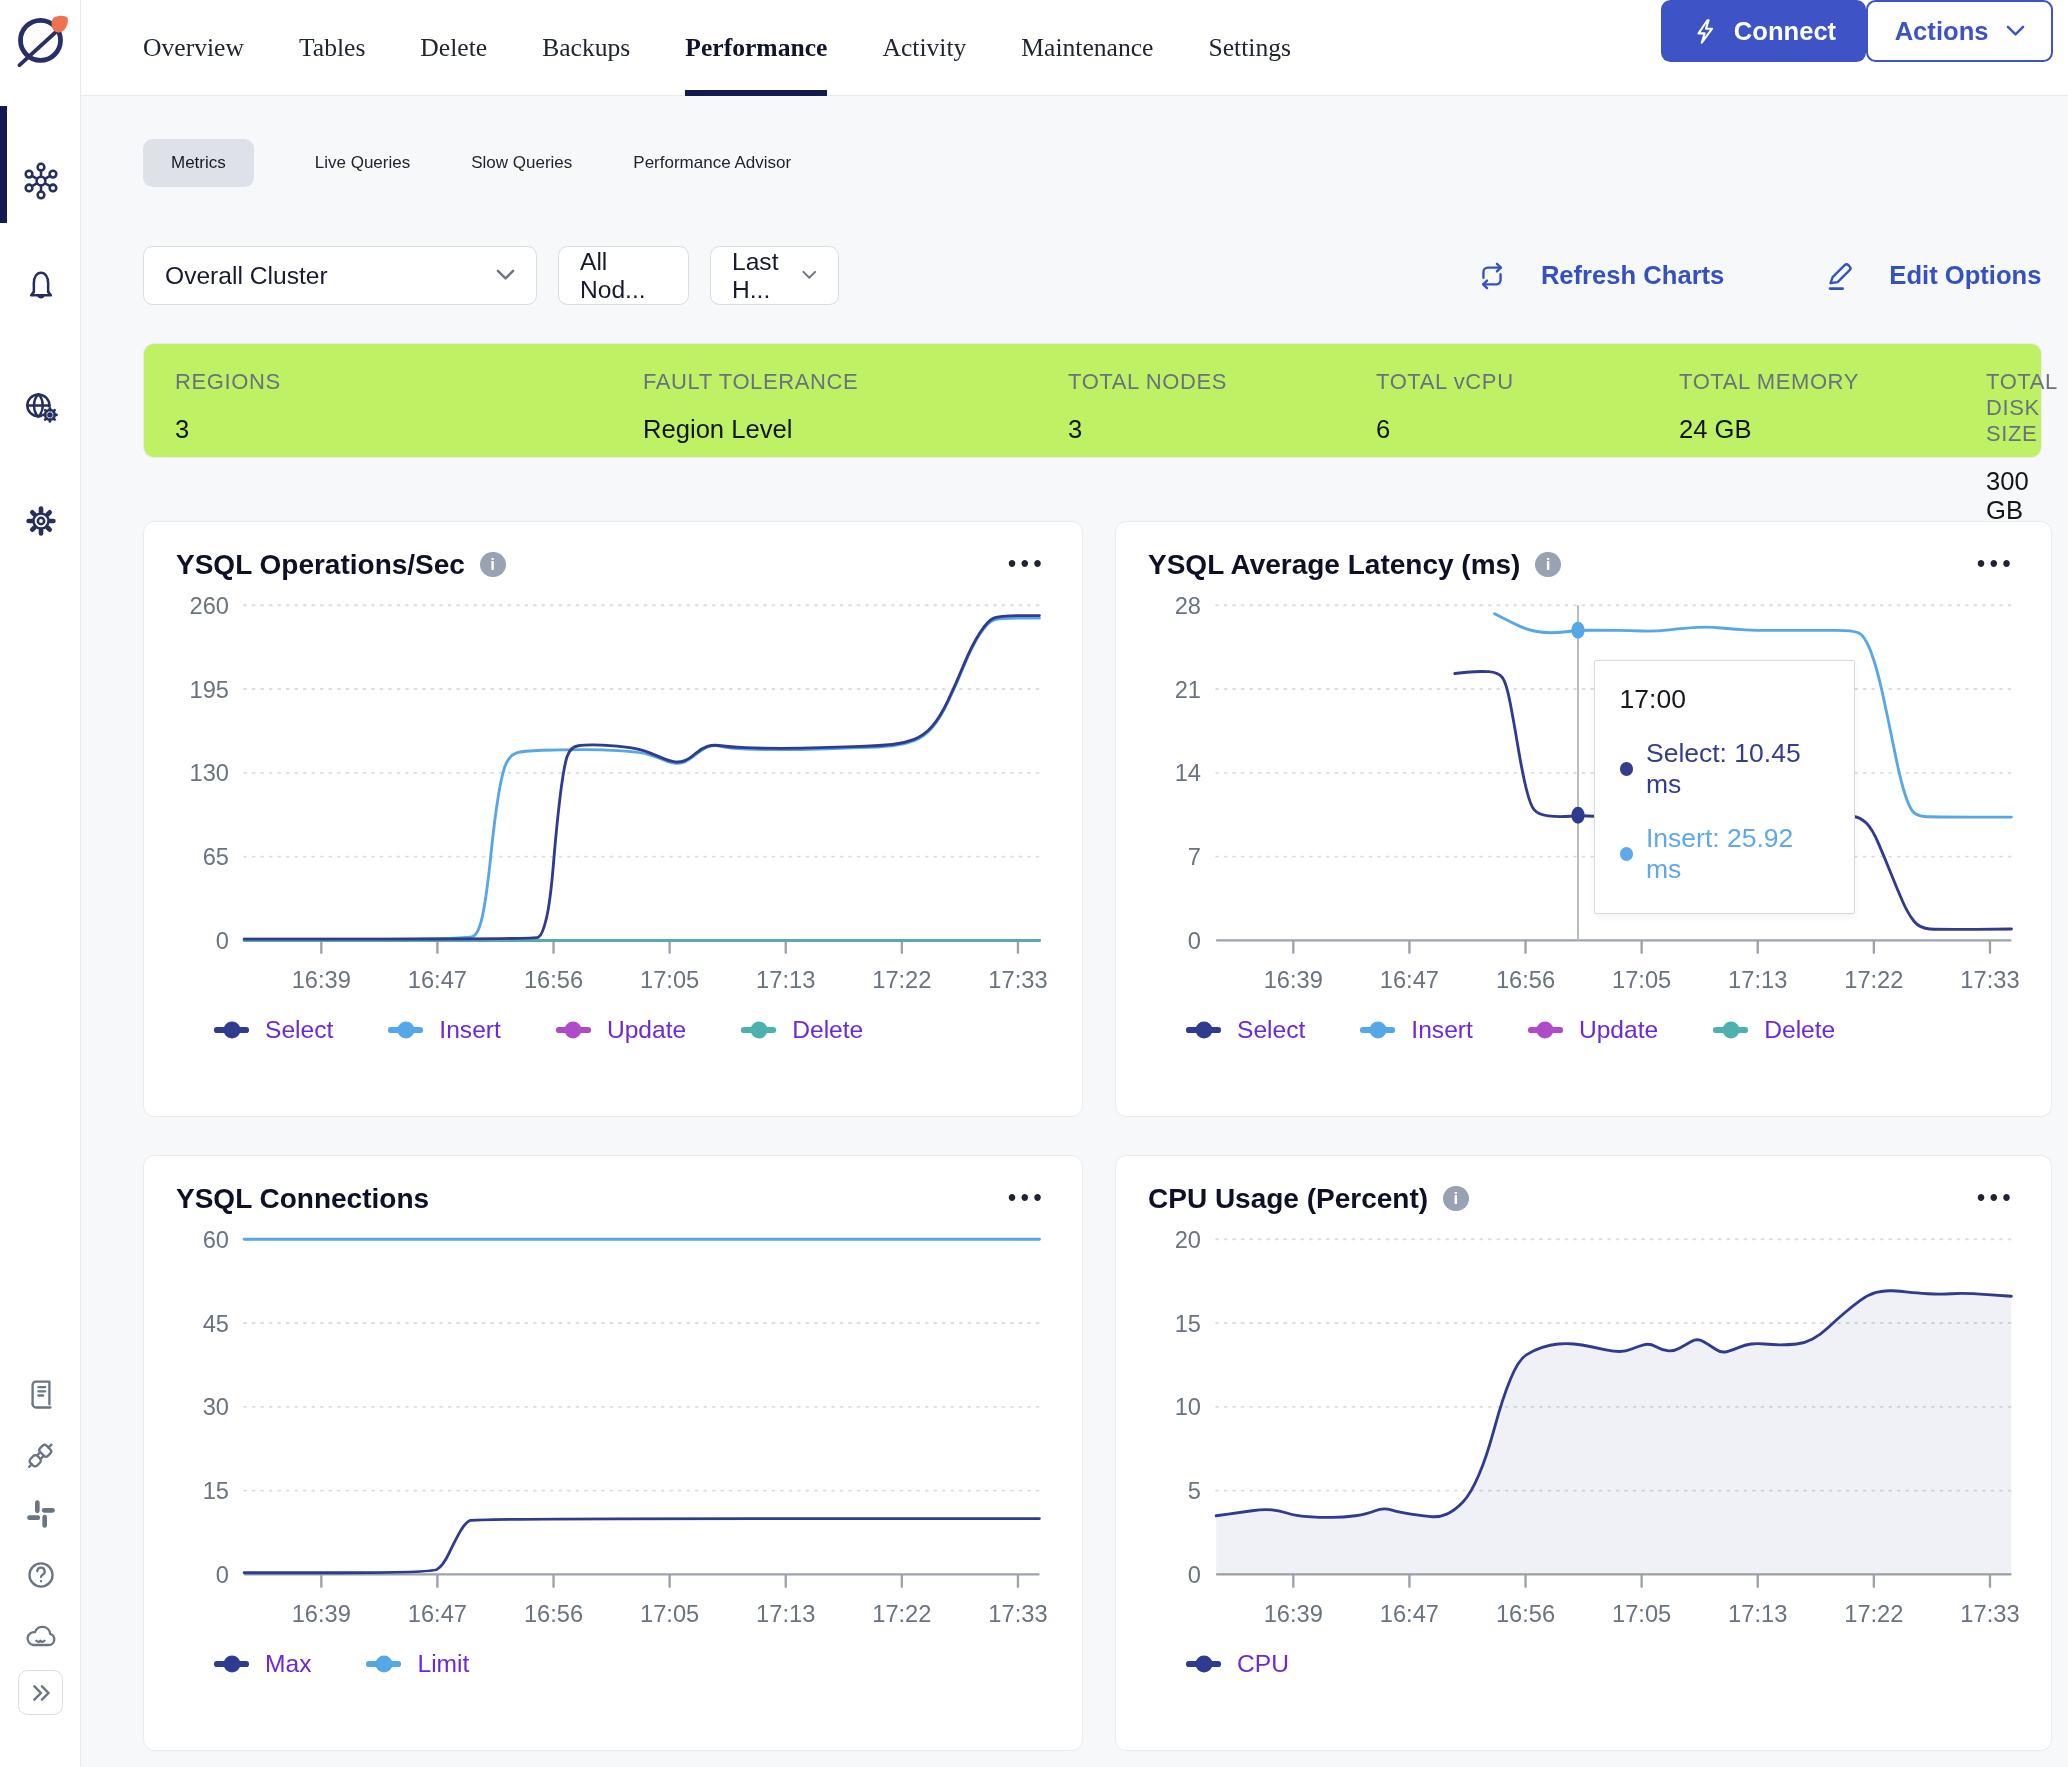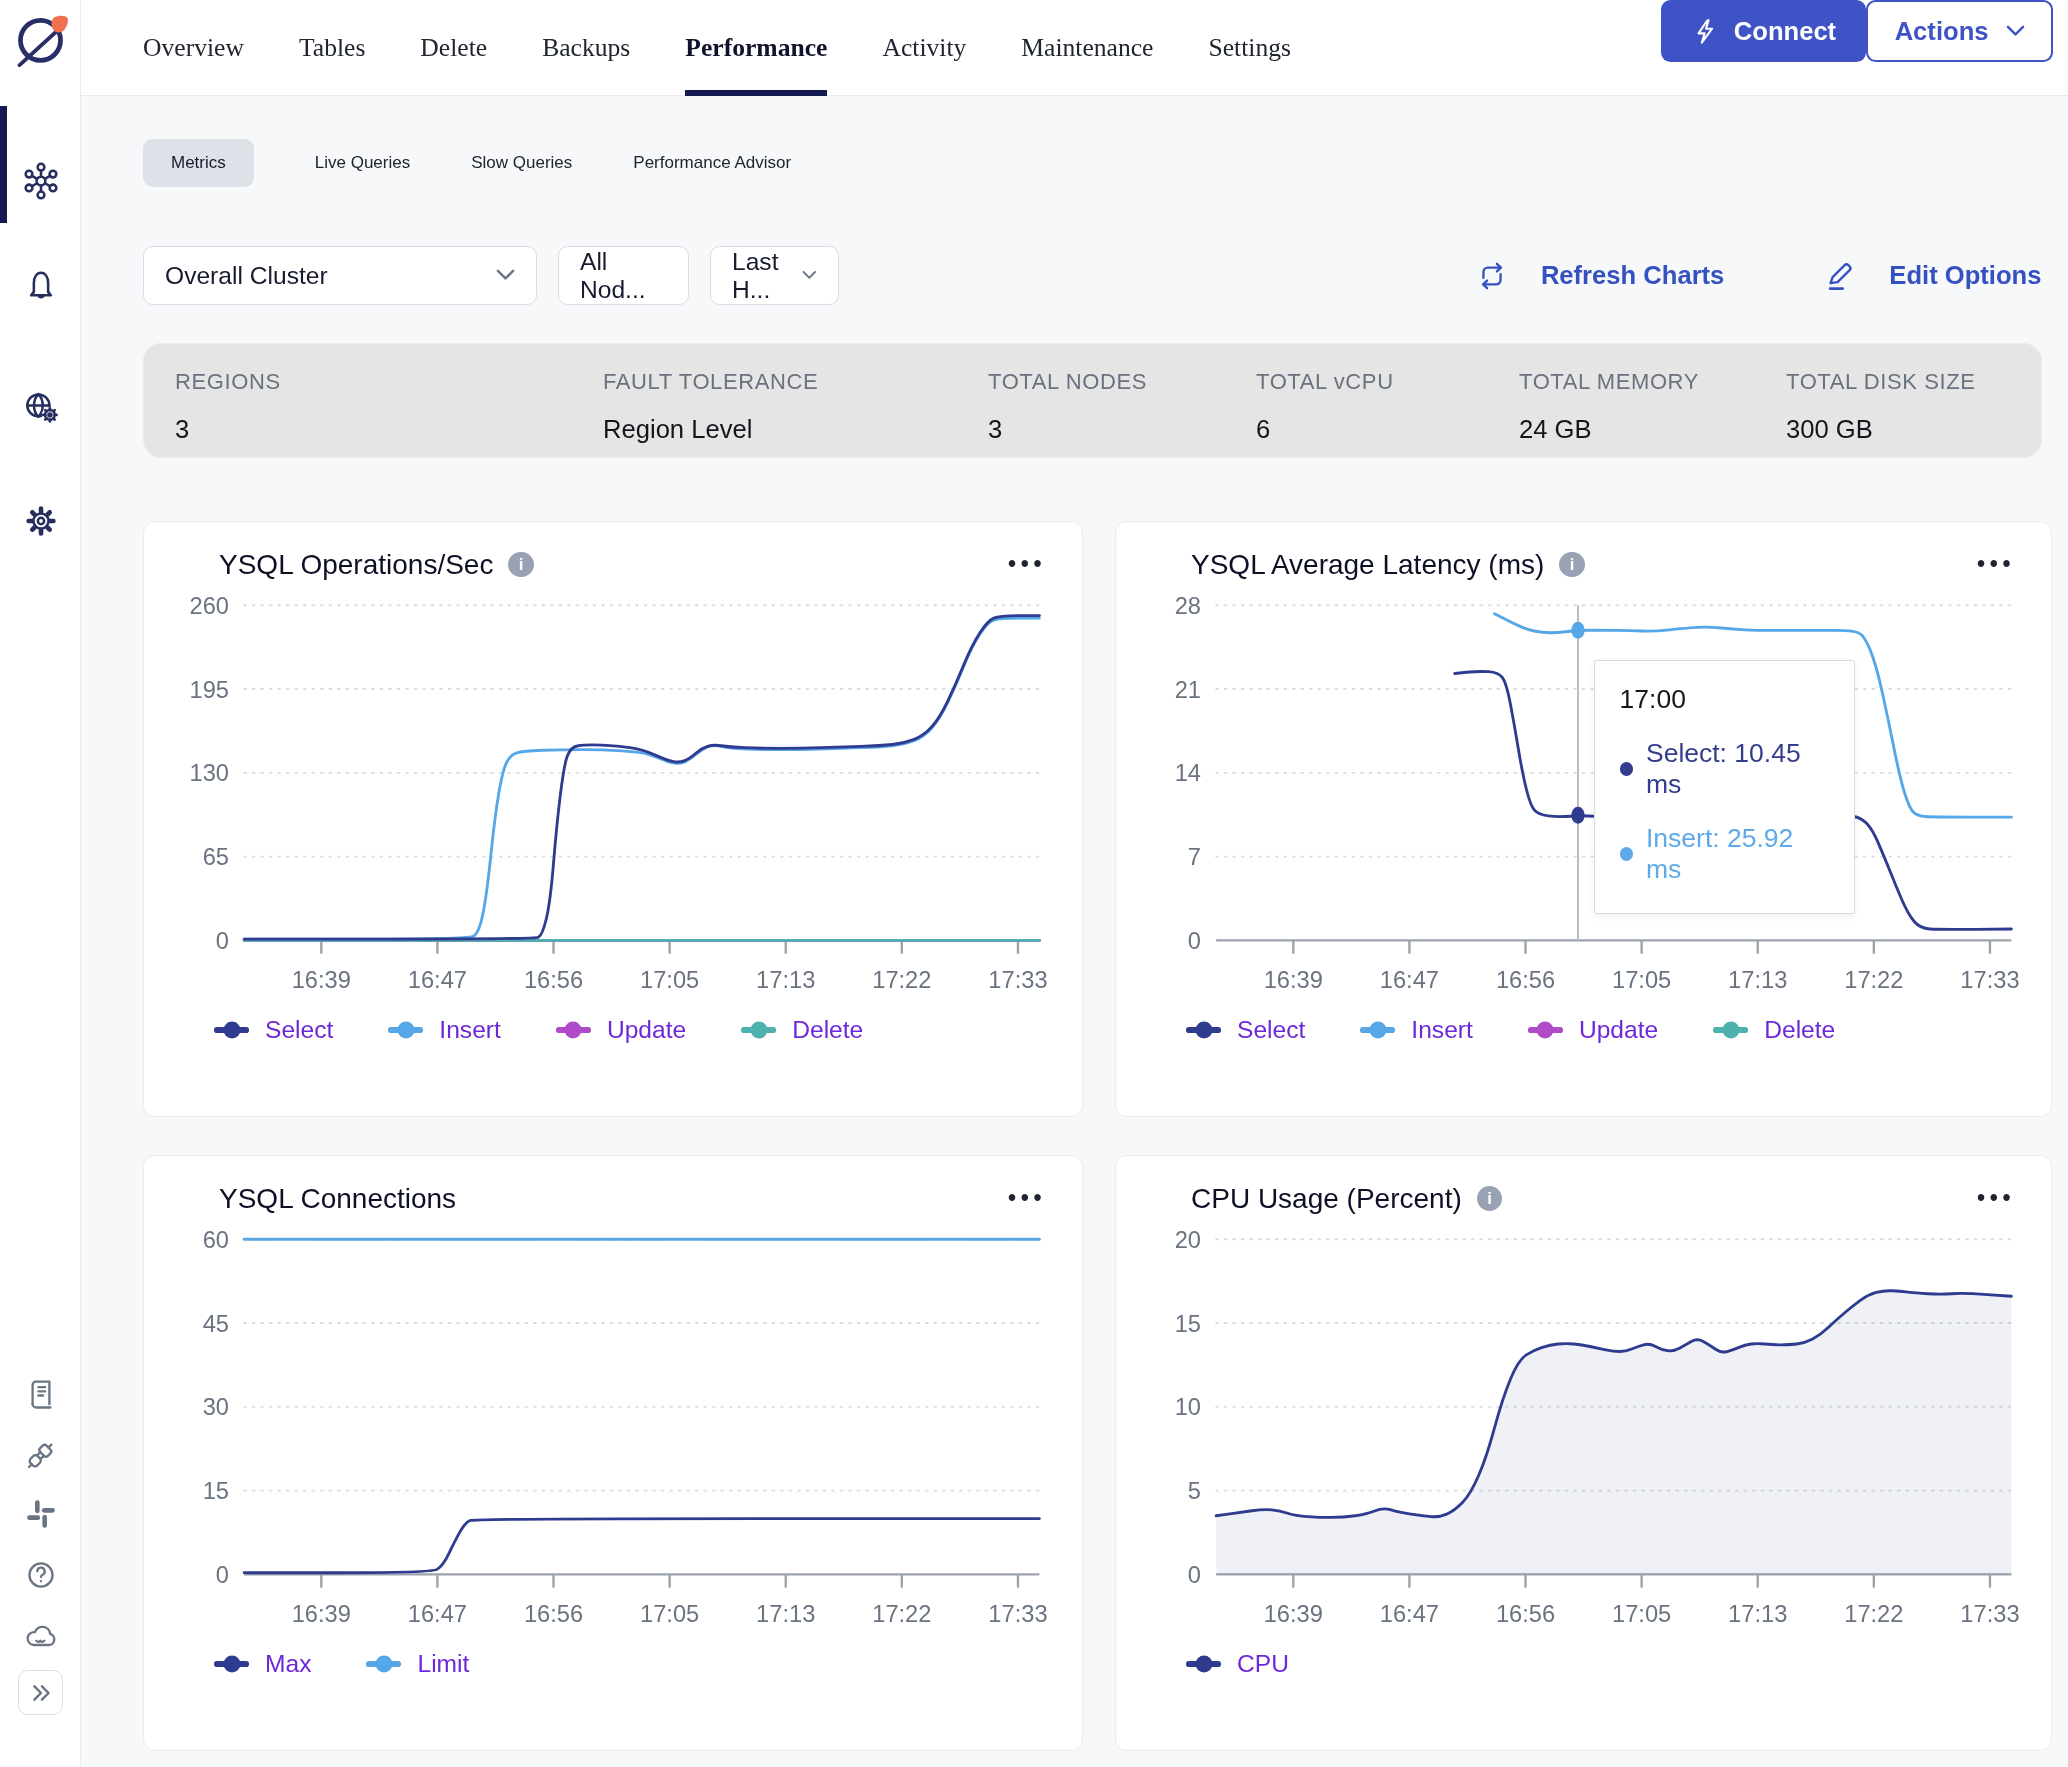--- a/index.html
+++ b/index.html
@@ -35,28 +35,28 @@
   .subtab { font-size:17px; color:#20252F; cursor:pointer; white-space:nowrap; }
   .subtab.pill { background:#DEE2E8; border-radius:9.5px; padding:14px 28px; color:#15192B; font-weight:500; }
 
   .filters { margin-top:54px; display:flex; align-items:center; gap:21px; }
   .select { display:flex; align-items:center; justify-content:space-between; background:#FFFFFF; border:1.9px solid #D9DDE3; border-radius:9.5px; height:59px; padding:0 21px; font-size:24.6px; color:#171B2D; cursor:pointer; }
   .select .chev { color:#69768A; }
   .filter-links { margin-left:auto; display:flex; align-items:center; gap:98px; }
   .link-btn { display:flex; align-items:center; gap:31px; color:#3551C1; font-weight:700; font-size:25.6px; cursor:pointer; }
   .link-btn svg { width:36px; height:38px; stroke:#3551C1; fill:none; stroke-width:2.6; stroke-linecap:round; stroke-linejoin:round; }
 
-  .stats-card { margin-top:38px; height:115px; background:#e5e5e5; border:1.4px solid #E9EBEF; border-radius:18px; display:grid; grid-template-columns:428px 385px 268px 263px 267px 1fr; padding:24.6px 0 0 31px; }
+  .stats-card { margin-top:38px; height:115px; background:#bef264; border:1.4px solid #E9EBEF; border-radius:11px; display:grid; grid-template-columns:428px 385px 268px 263px 267px 1fr; padding:24.6px 0 0 31px;gap:40px; }
   .stat-label { font-size:22px; color:#69727E; letter-spacing:0.6px; font-weight:500; }
   .stat-value { font-size:25.6px; color:#14161C; margin-top:20px; }
 
   .charts-grid { margin-top:63px; display:grid; grid-template-columns:940px 937px; column-gap:32px; row-gap:38px; }
   .chart-card { position:relative; height:596px; background:#FFFFFF; border:1.4px solid #E9EBEF; border-radius:11.4px; padding:26.5px 32px; }
   .chart-head { display:flex; align-items:center; gap:15px; }
-  .chart-title { font-size:28px; font-weight:400; color:#0E1126;margin-left:43px; }
+  .chart-title { font-size:28px; font-weight:700; color:#0E1126; }
   .info-badge { width:25.6px; height:25.6px; border-radius:50%; background:#98A2B3; color:#FFFFFF; font-size:17px; font-weight:700; display:inline-flex; align-items:center; justify-content:center; cursor:pointer; }
   .dots-menu { margin-left:auto; font-size:23px; font-weight:700; letter-spacing:4.7px; color:#1F2430; cursor:pointer; line-height:1; padding-right:3.8px; }
   svg.plot { display:block; margin-top:9.5px; }
   svg.plot text { font-family:"Liberation Sans", sans-serif; }
   .legend { margin-top:13.2px; margin-left:38px; display:flex; align-items:center; }
   .legend-item { display:inline-flex; align-items:center; gap:16px; margin-right:55px; cursor:pointer; }
   .legend-mark { position:relative; width:35px; height:5.7px; border-radius:2.8px; display:inline-block; }
   .legend-mark i { position:absolute; left:50%; top:50%; transform:translate(-50%,-50%); width:17px; height:17px; border-radius:50%; display:block; }
   .legend-label { font-size:24.6px; color:#6d28d9; }
 

